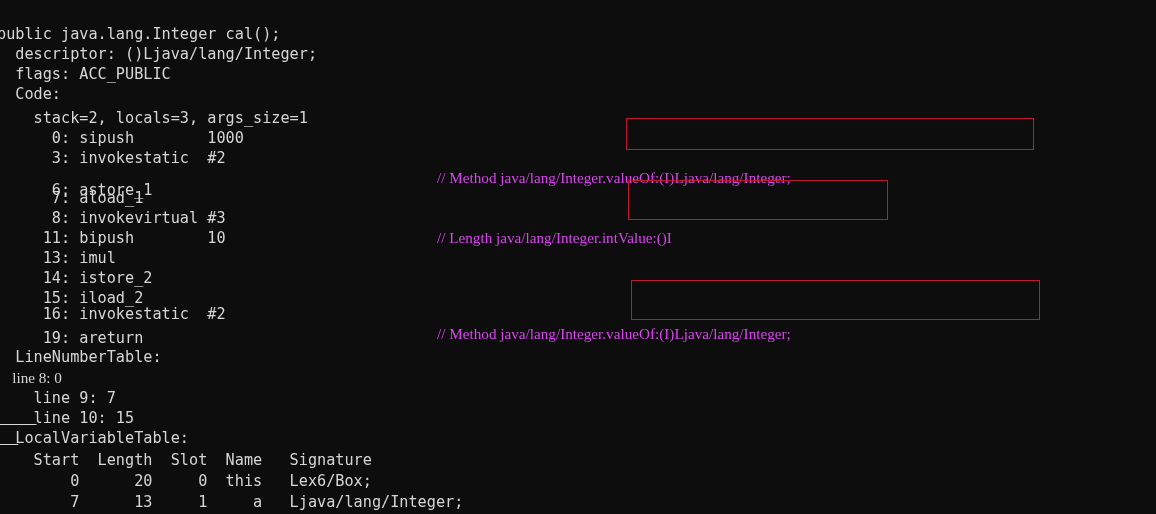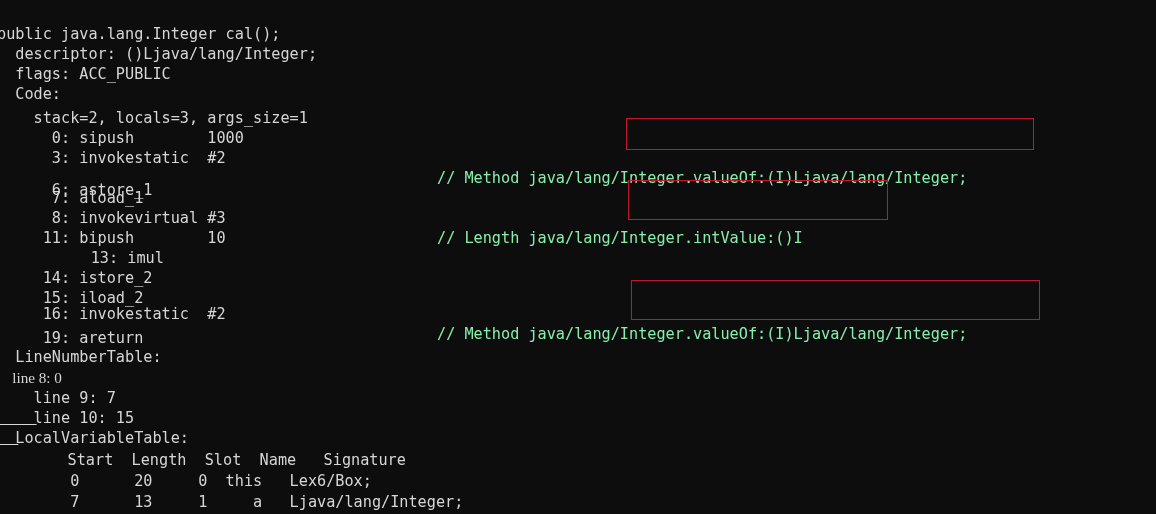--- a/index.html
+++ b/index.html
@@ -39,21 +39,22 @@
     position: absolute;
     left: -3px;
     white-space: pre;
   }
 
   
   .col-comment {
     position: absolute;
     left: 437px;
     white-space: pre;
-    color: #86efac;
+    color: #d946ef;
+    font-family: Liberation Serif, serif;
   }
 
   
   .anno-box {
     position: absolute;
     border: 1.5px solid #c0182e;
     background: transparent;
     pointer-events: none;
   }
 </style>
@@ -91,21 +92,21 @@
   <div class="code-line" style="top:168px;">
     <span class="col-main">      7: aload_1</span>
   </div>
   <div class="code-line" style="top:188px;">
     <span class="col-main">      8: invokevirtual #3</span>
     <span class="col-comment">// Length java/lang/Integer.intValue:()I</span>
   </div>
   <div class="code-line" style="top:208px;">
     <span class="col-main">     11: bipush        10</span>
   </div>
-  <div class="code-line" style="top:228px;margin-left:48px;">
+  <div class="code-line" style="top:228px;">
     <span class="col-main">     13: imul</span>
   </div>
   <div class="code-line" style="top:248px;">
     <span class="col-main">     14: istore_2</span>
   </div>
   <div class="code-line" style="top:268px;">
     <span class="col-main">     15: iload_2</span>
   </div>
   <div class="code-line" style="top:284px;padding-left:48px;">
     <span class="col-main">     16: invokestatic  #2</span>
@@ -124,21 +125,21 @@
   <div class="code-line" style="top:368px;padding-left:24px;">
     <span class="col-main">    line 9: 7</span>
   </div>
   <div class="code-line" style="top:388px;text-decoration:underline;">
     <span class="col-main">    line 10: 15</span>
   </div>
 
   <div class="code-line" style="top:408px;">
     <span class="col-main">  LocalVariableTable:</span>
   </div>
-  <div class="code-line" style="top:430px;margin-left:34px;">
+  <div class="code-line" style="top:430px;">
     <span class="col-main">    Start  Length  Slot  Name   Signature</span>
   </div>
   <div class="code-line" style="top:451px;">
     <span class="col-main">        0      20     0  this   Lex6/Box;</span>
   </div>
   <div class="code-line" style="top:472px;">
     <span class="col-main">        7      13     1     a   Ljava/lang/Integer;</span>
   </div>
   <div class="code-line" style="top:493px;">
     <span class="col-main">       15       5     2     b   I</span>

